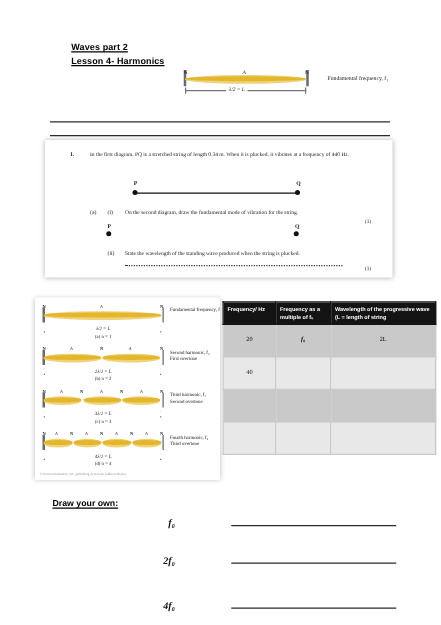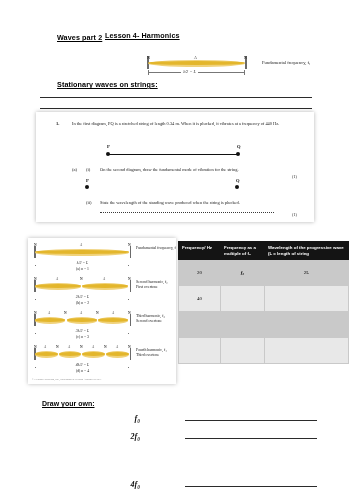--- a/index.html
+++ b/index.html
@@ -25,21 +25,21 @@
   .h-title {
     position: absolute;
     font-size: 7.2px;
     font-weight: bold;
     text-decoration: underline;
     letter-spacing: .1px;
     white-space: nowrap;
     padding-left: 15px;
   }
   #title-main { left: 42px; top: 33px; }
-  #title-lesson { left: 42px; top: 31px; margin-left: 48px; }
+  #title-lesson { left: 42px; top: 44px; }
   #title-section { left: 42px; top: 80px; }
 
   
   .rule {
     position: absolute;
     height: 0;
     border-top: 1px solid #2b2b2b;
   }
   #rule-1 { left: 40px; top: 97px; width: 272px; }
   #rule-2 { left: 40px; top: 108px; width: 272px; }
@@ -255,21 +255,20 @@
     border-top: 1.1px solid #2b2b2b;
   }
 </style>
 </head>
 <body>
 
 <div class="page">
 
   <div class="h-title" id="title-main">Waves part 2</div>
   <div class="h-title" id="title-lesson">Lesson 4- Harmonics</div>
-  <div class="h-title" id="title-section">Stationary waves on strings:</div>
 
   <div class="rule" id="rule-1"></div>
   <div class="rule" id="rule-2"></div>
 
   <div id="topdiagram">
     <div class="strwrap">
       <div class="endbar" style="left:2px; top:0px; height:13px;"></div>
       <div class="endbar" style="left:100px; top:0px; height:13px;"></div>
       <div class="lens pale" style="left:3px; top:3.6px; width:97px; height:7px;"></div>
       <div class="lens" style="left:3px; top:5px; width:97px; height:3.6px;"></div>
@@ -470,21 +469,21 @@
       </tr>
     </tbody>
   </table>
 
   <div id="drawhead">Draw your own:</div>
 
   <div class="drawrow" style="top:414px;">
     <div class="drawlbl">f₀</div>
     <div class="drawline"></div>
   </div>
-  <div class="drawrow" style="top:432px;">
+  <div class="drawrow" style="top:444px;">
     <div class="drawlbl">2f₀</div>
     <div class="drawline"></div>
   </div>
   <div class="drawrow" style="top:480px;">
     <div class="drawlbl">4f₀</div>
     <div class="drawline"></div>
   </div>
 
 </div>
 

